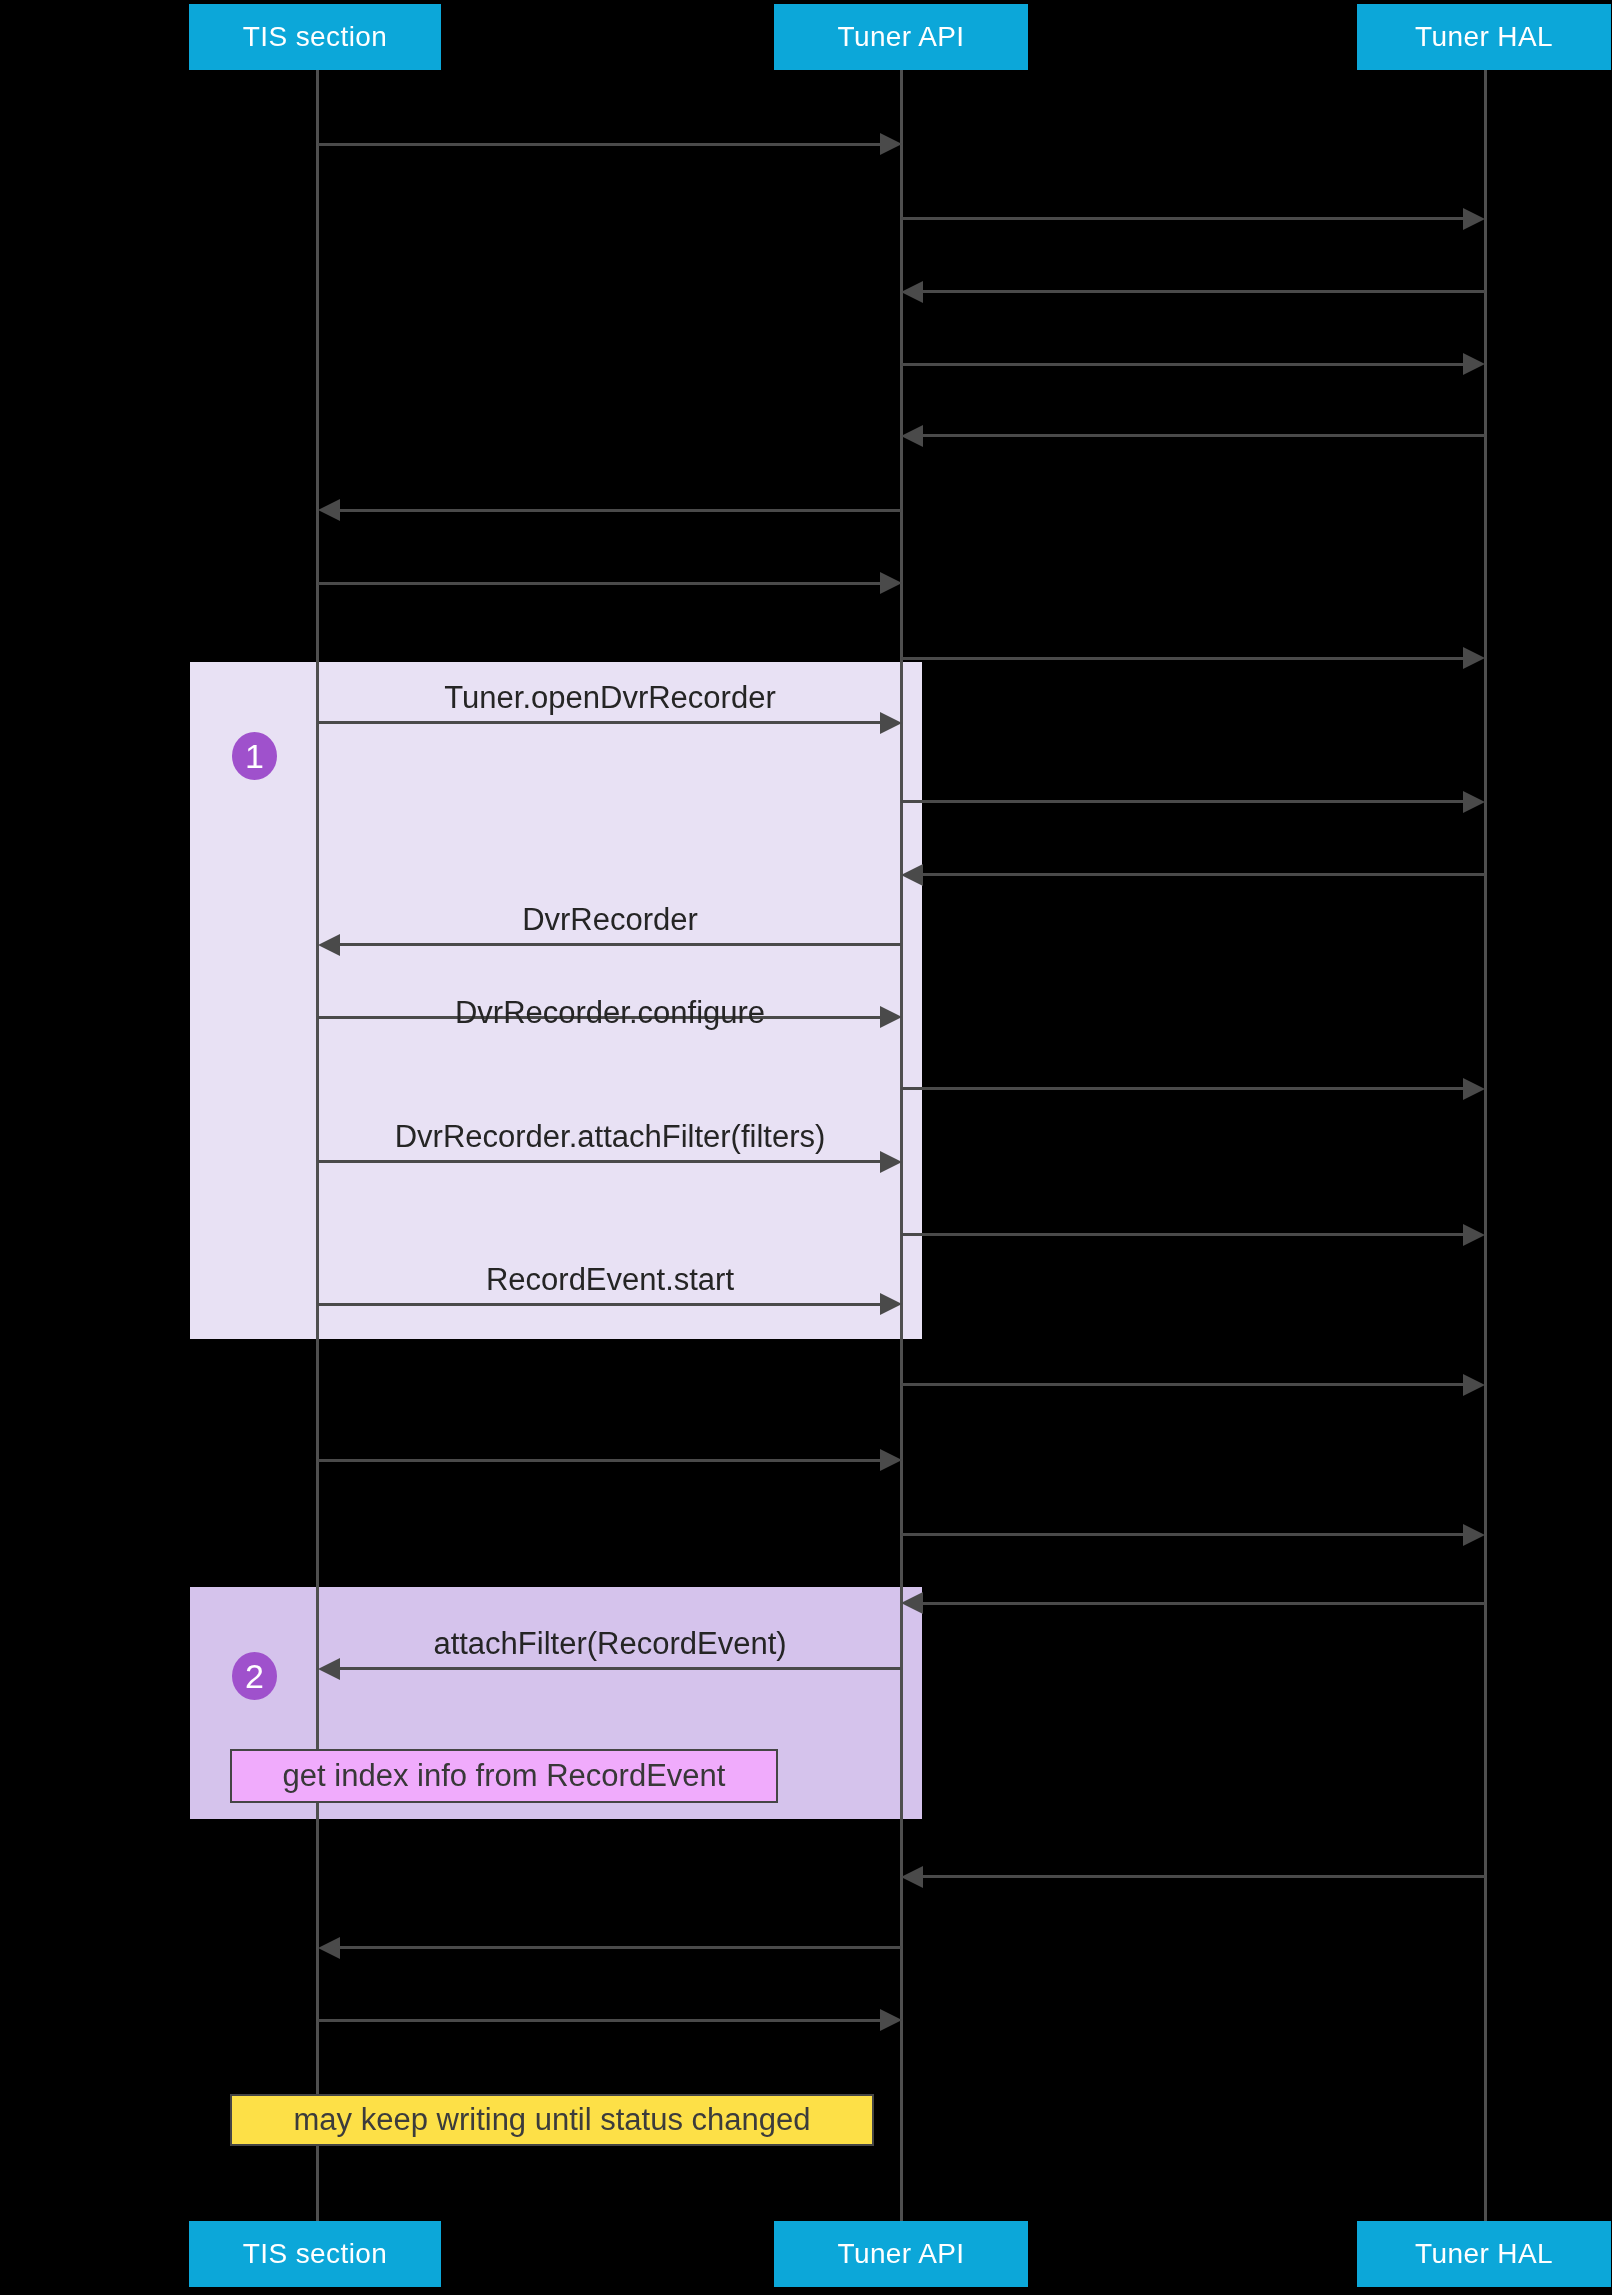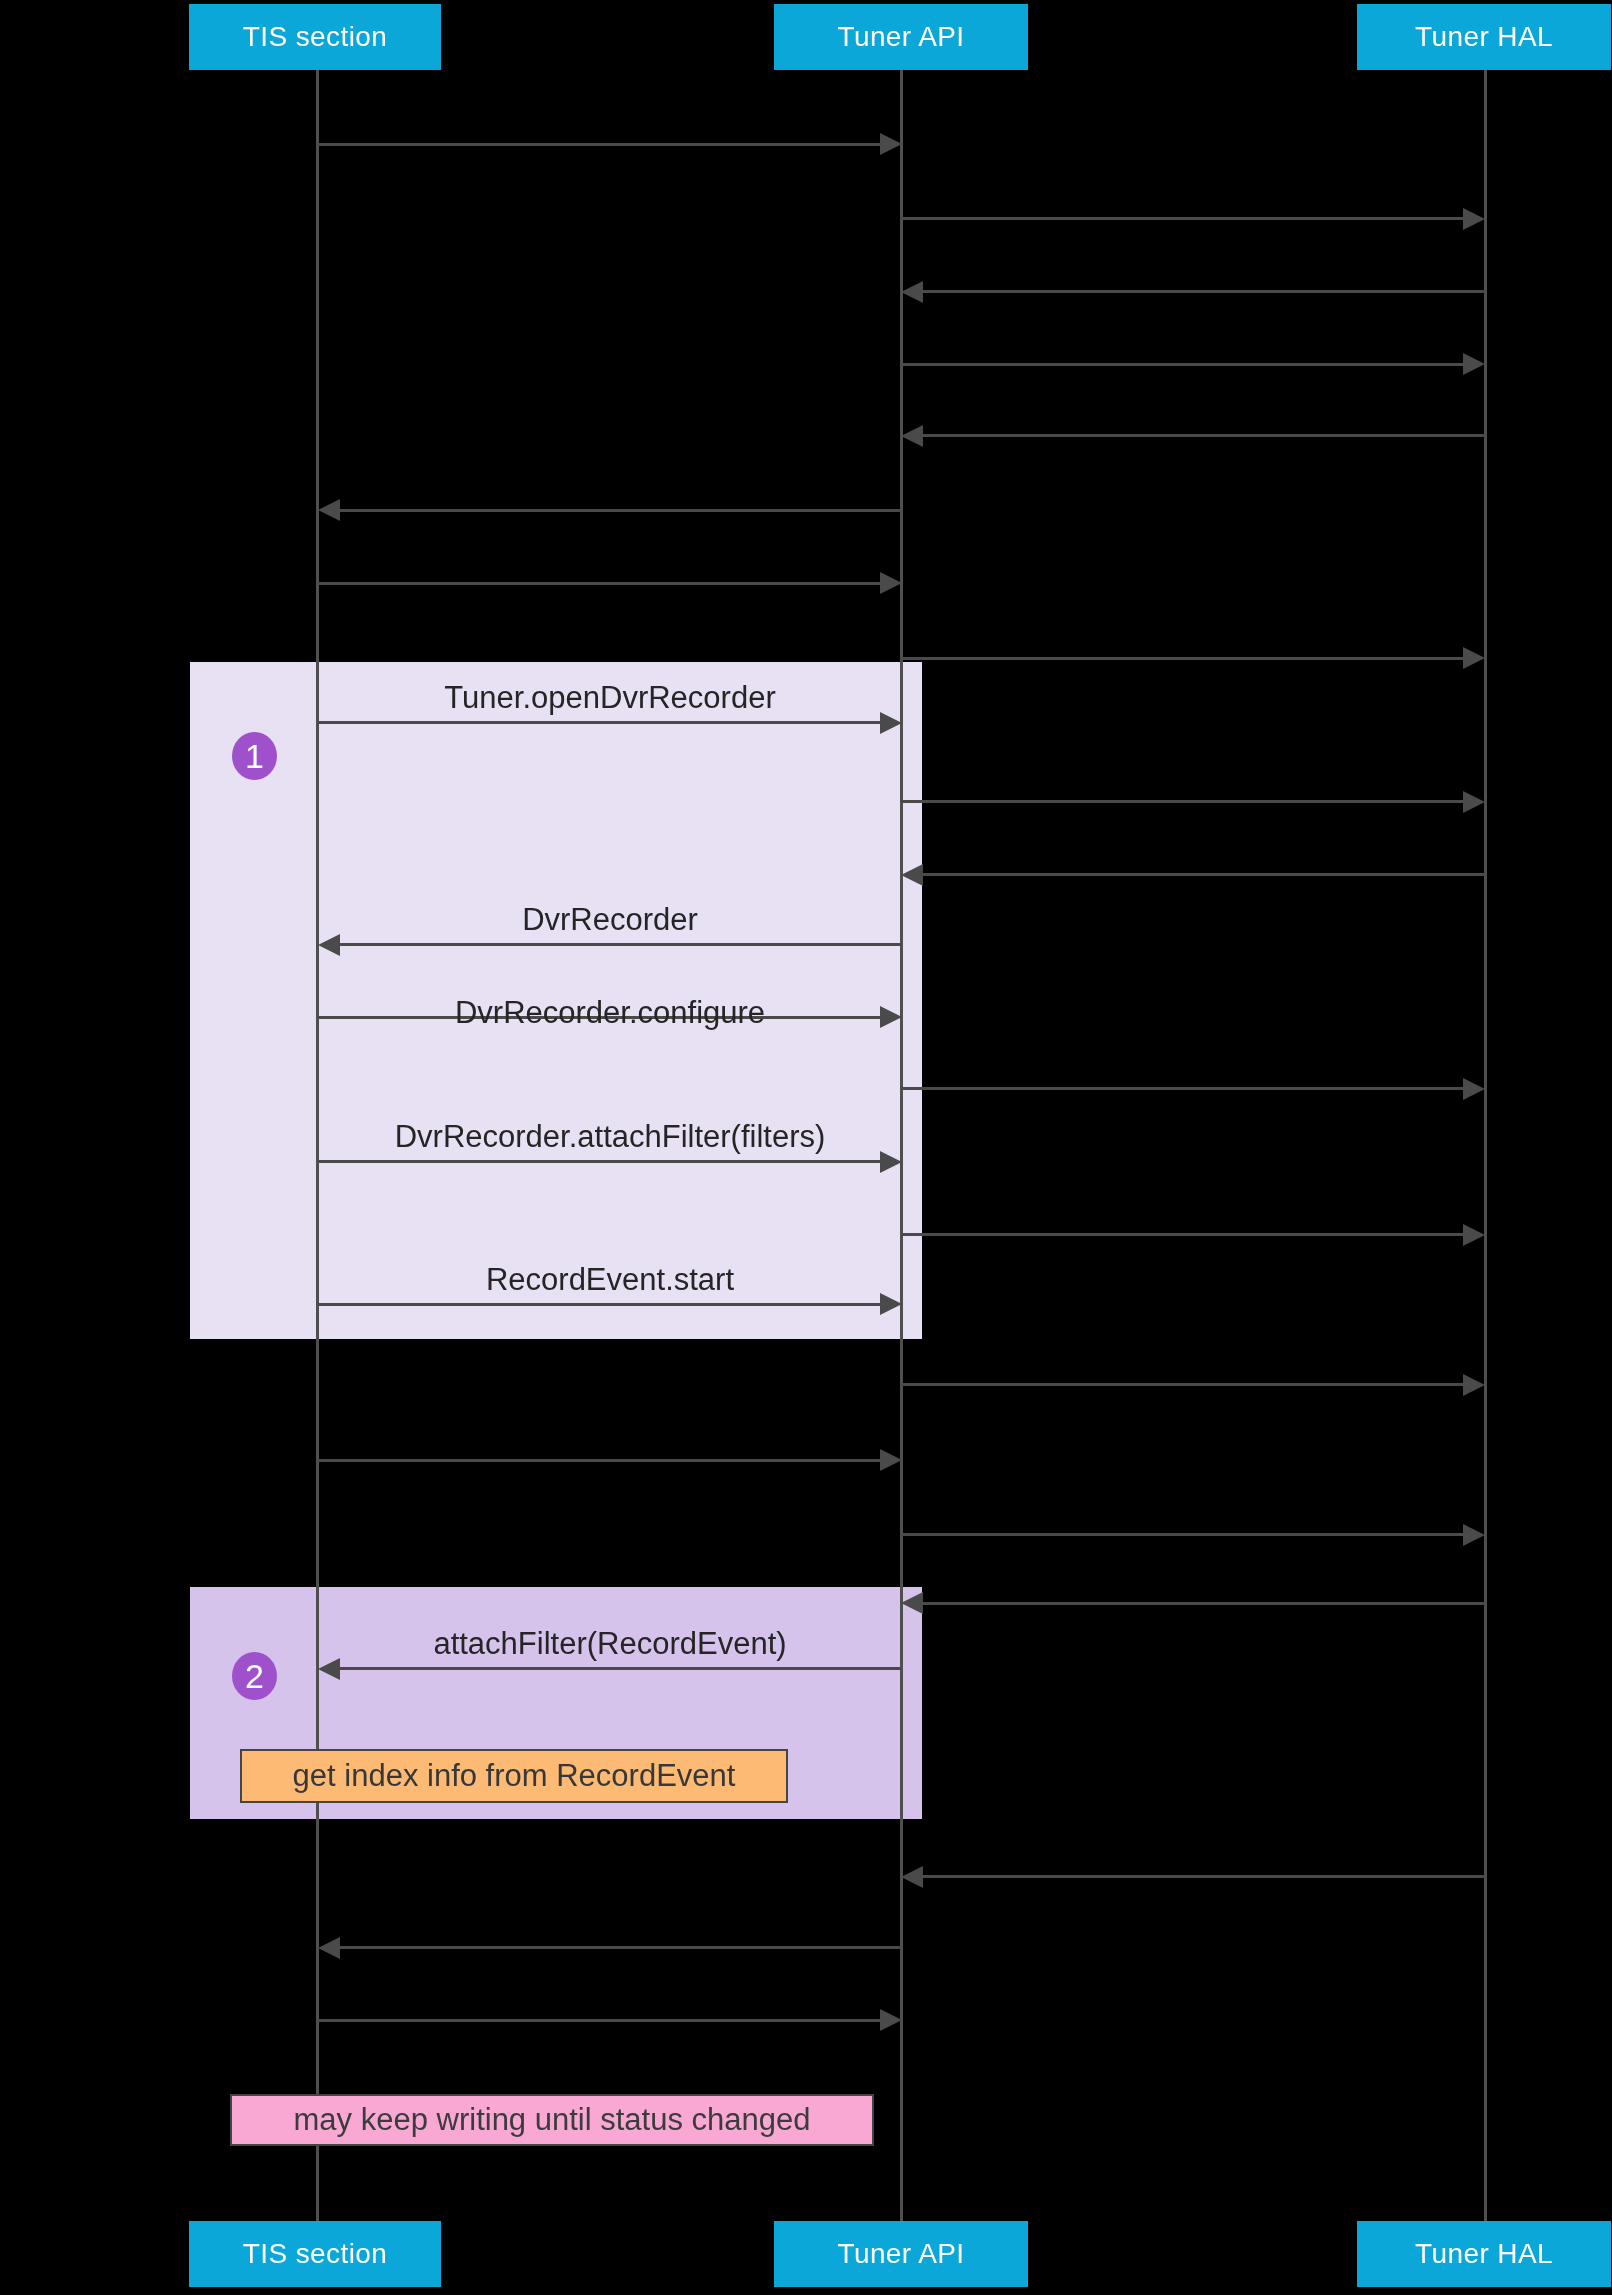--- a/index.html
+++ b/index.html
@@ -145,22 +145,22 @@
       <div>
         <div class="mline" style="position: absolute; left: 335px; top: 1946px; width: 566px; height: 2.9px; background: rgb(74, 74, 74);"></div>
         <div class="mhead" style="border-top: 11px solid transparent; border-bottom: 11px solid transparent; border-right: 22px solid rgb(74, 74, 74); position: absolute; left: 318px; top: 1937px; width: 0px; height: 0px;"></div>
       </div>
       <div>
         <div class="mline" style="position: absolute; left: 318px; top: 2019px; width: 566px; height: 2.9px; background: rgb(74, 74, 74);"></div>
         <div class="mhead" style="border-top: 11px solid transparent; border-bottom: 11px solid transparent; border-left: 22px solid rgb(74, 74, 74); position: absolute; left: 880px; top: 2009px; width: 0px; height: 0px;"></div>
       </div>
     </div>
 
-  <div class="note" id="nt0" style="position: absolute; left: 240px; top: 1749px; width: 548px; height: 54px; background: #fdba74; color: rgb(56, 56, 56); border: 2.9px solid rgb(69, 69, 69);">get index info from RecordEvent</div>
-  <div class="note" id="nt1" style="position: absolute; left: 230px; top: 2094px; width: 644px; height: 52px; background: #f9a8d4; color: rgb(60, 60, 60); border: 2.9px solid rgb(69, 69, 69);">may keep writing until status changed</div>
+  <div class="note" id="nt0" style="position: absolute; left: 230px; top: 1749px; width: 548px; height: 54px; background: #f0abfc; color: rgb(56, 56, 56); border: 2.9px solid rgb(69, 69, 69);">get index info from RecordEvent</div>
+  <div class="note" id="nt1" style="position: absolute; left: 230px; top: 2094px; width: 644px; height: 52px; background: #fde047; color: rgb(60, 60, 60); border: 2.9px solid rgb(69, 69, 69);">may keep writing until status changed</div>
 
   <div class="hbox" id="ht0" style="position: absolute; left: 189px; top: 4.4px; width: 252px; height: 66px; background: rgb(12, 167, 217); color: rgb(255, 255, 255);">TIS section</div>
   <div class="hbox" id="ht1" style="position: absolute; left: 774px; top: 4.4px; width: 254px; height: 66px; background: rgb(12, 167, 217); color: rgb(255, 255, 255);">Tuner API</div>
   <div class="hbox" id="ht2" style="position: absolute; left: 1357px; top: 4.4px; width: 254px; height: 66px; background: rgb(12, 167, 217); color: rgb(255, 255, 255);">Tuner HAL</div>
 
   <div class="hbox" id="hb0" style="position: absolute; left: 189px; top: 2221px; width: 252px; height: 66px; background: rgb(12, 167, 217); color: rgb(255, 255, 255);">TIS section</div>
   <div class="hbox" id="hb1" style="position: absolute; left: 774px; top: 2221px; width: 254px; height: 66px; background: rgb(12, 167, 217); color: rgb(255, 255, 255);">Tuner API</div>
   <div class="hbox" id="hb2" style="position: absolute; left: 1357px; top: 2221px; width: 254px; height: 66px; background: rgb(12, 167, 217); color: rgb(255, 255, 255);">Tuner HAL</div>
 
 </div>

